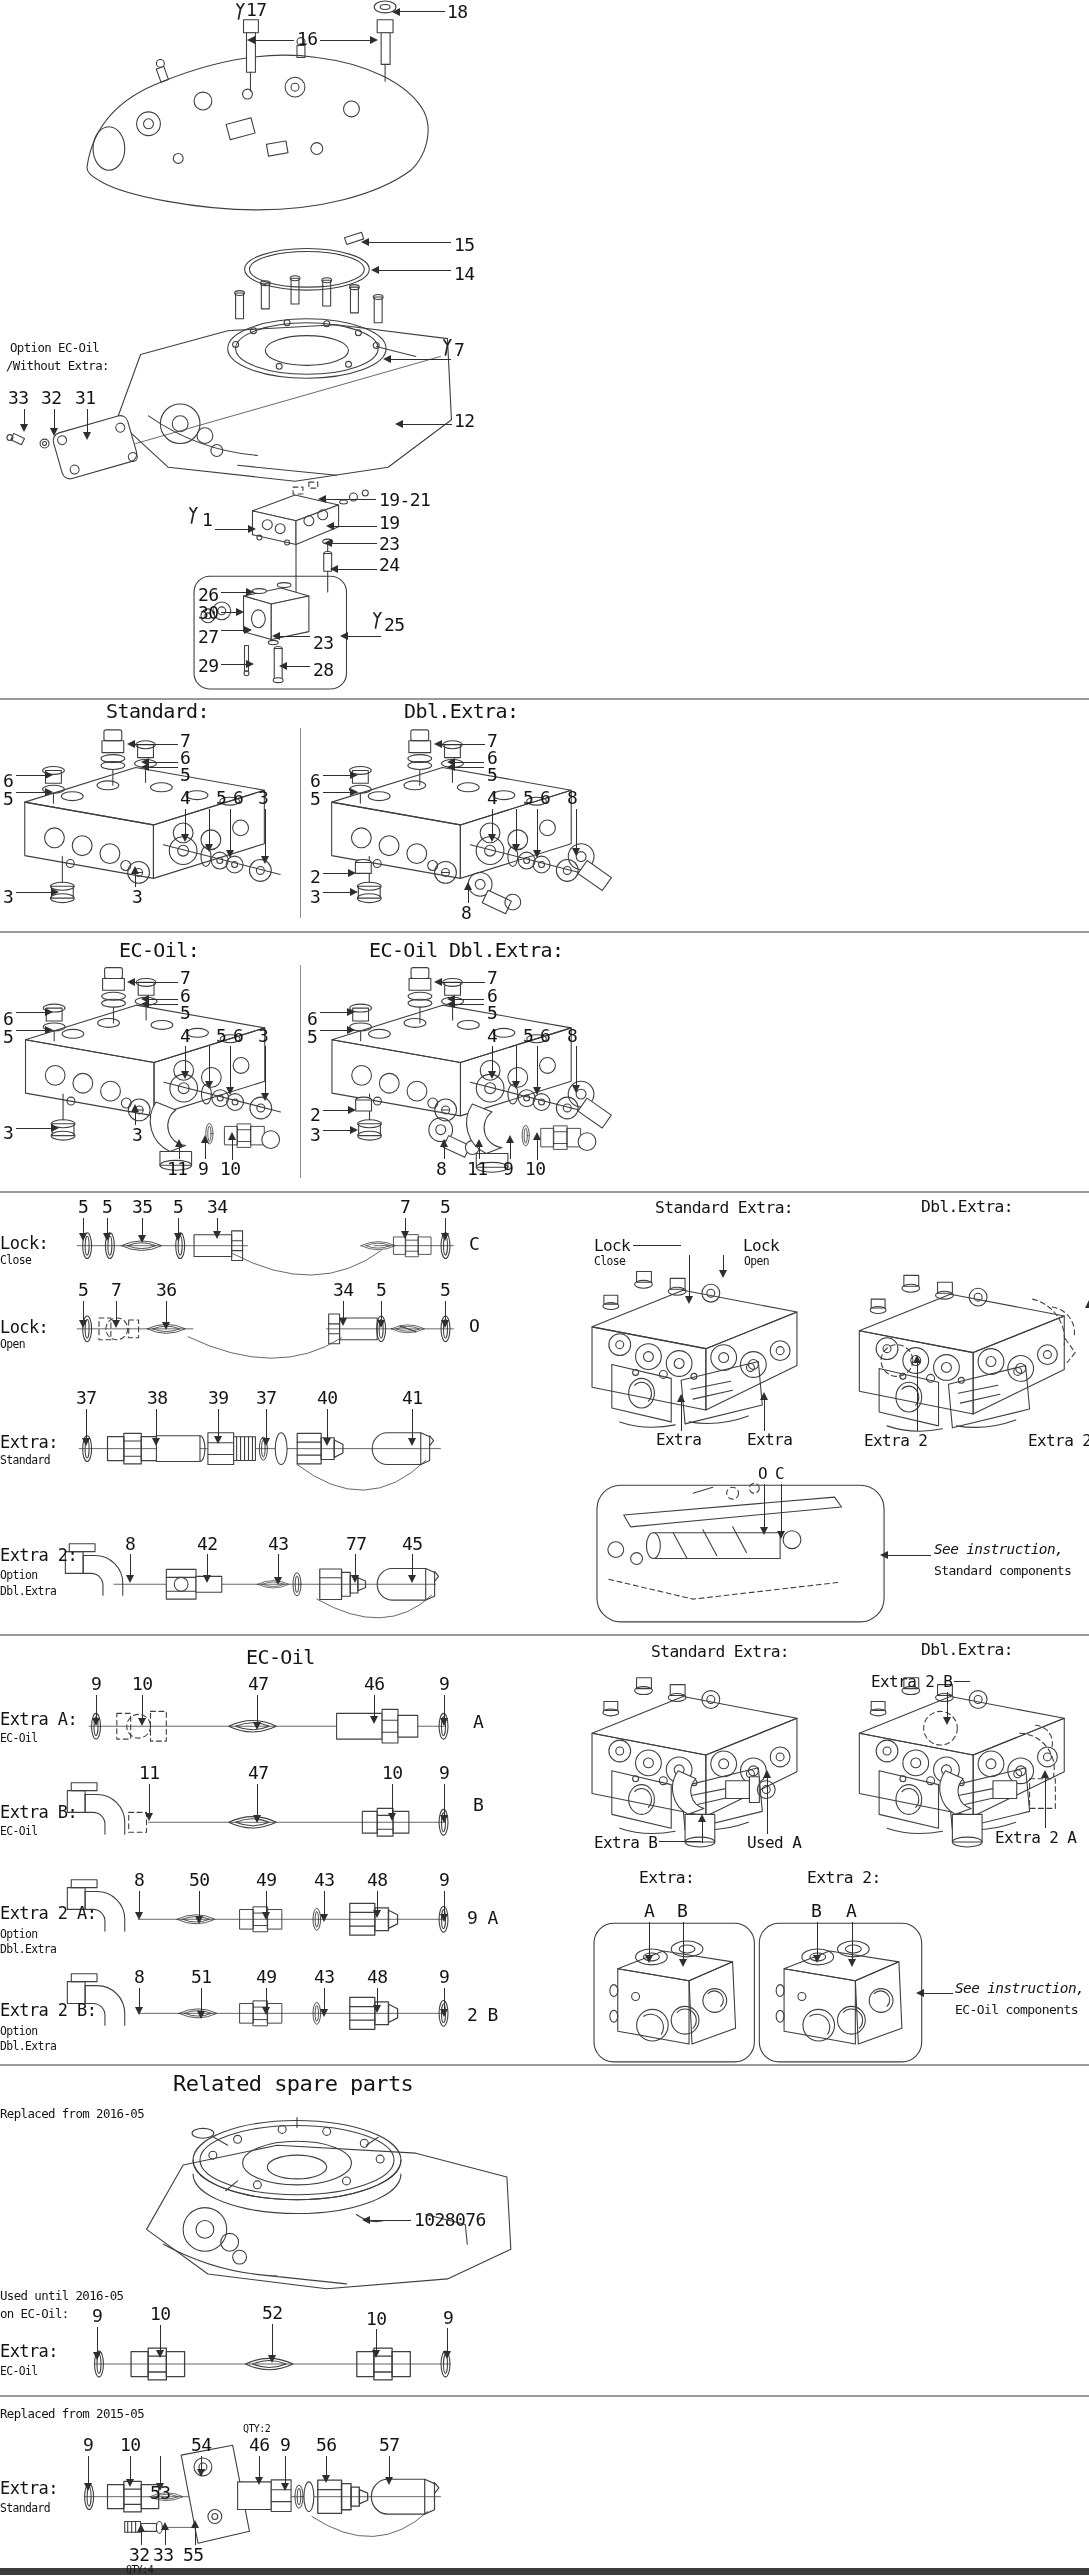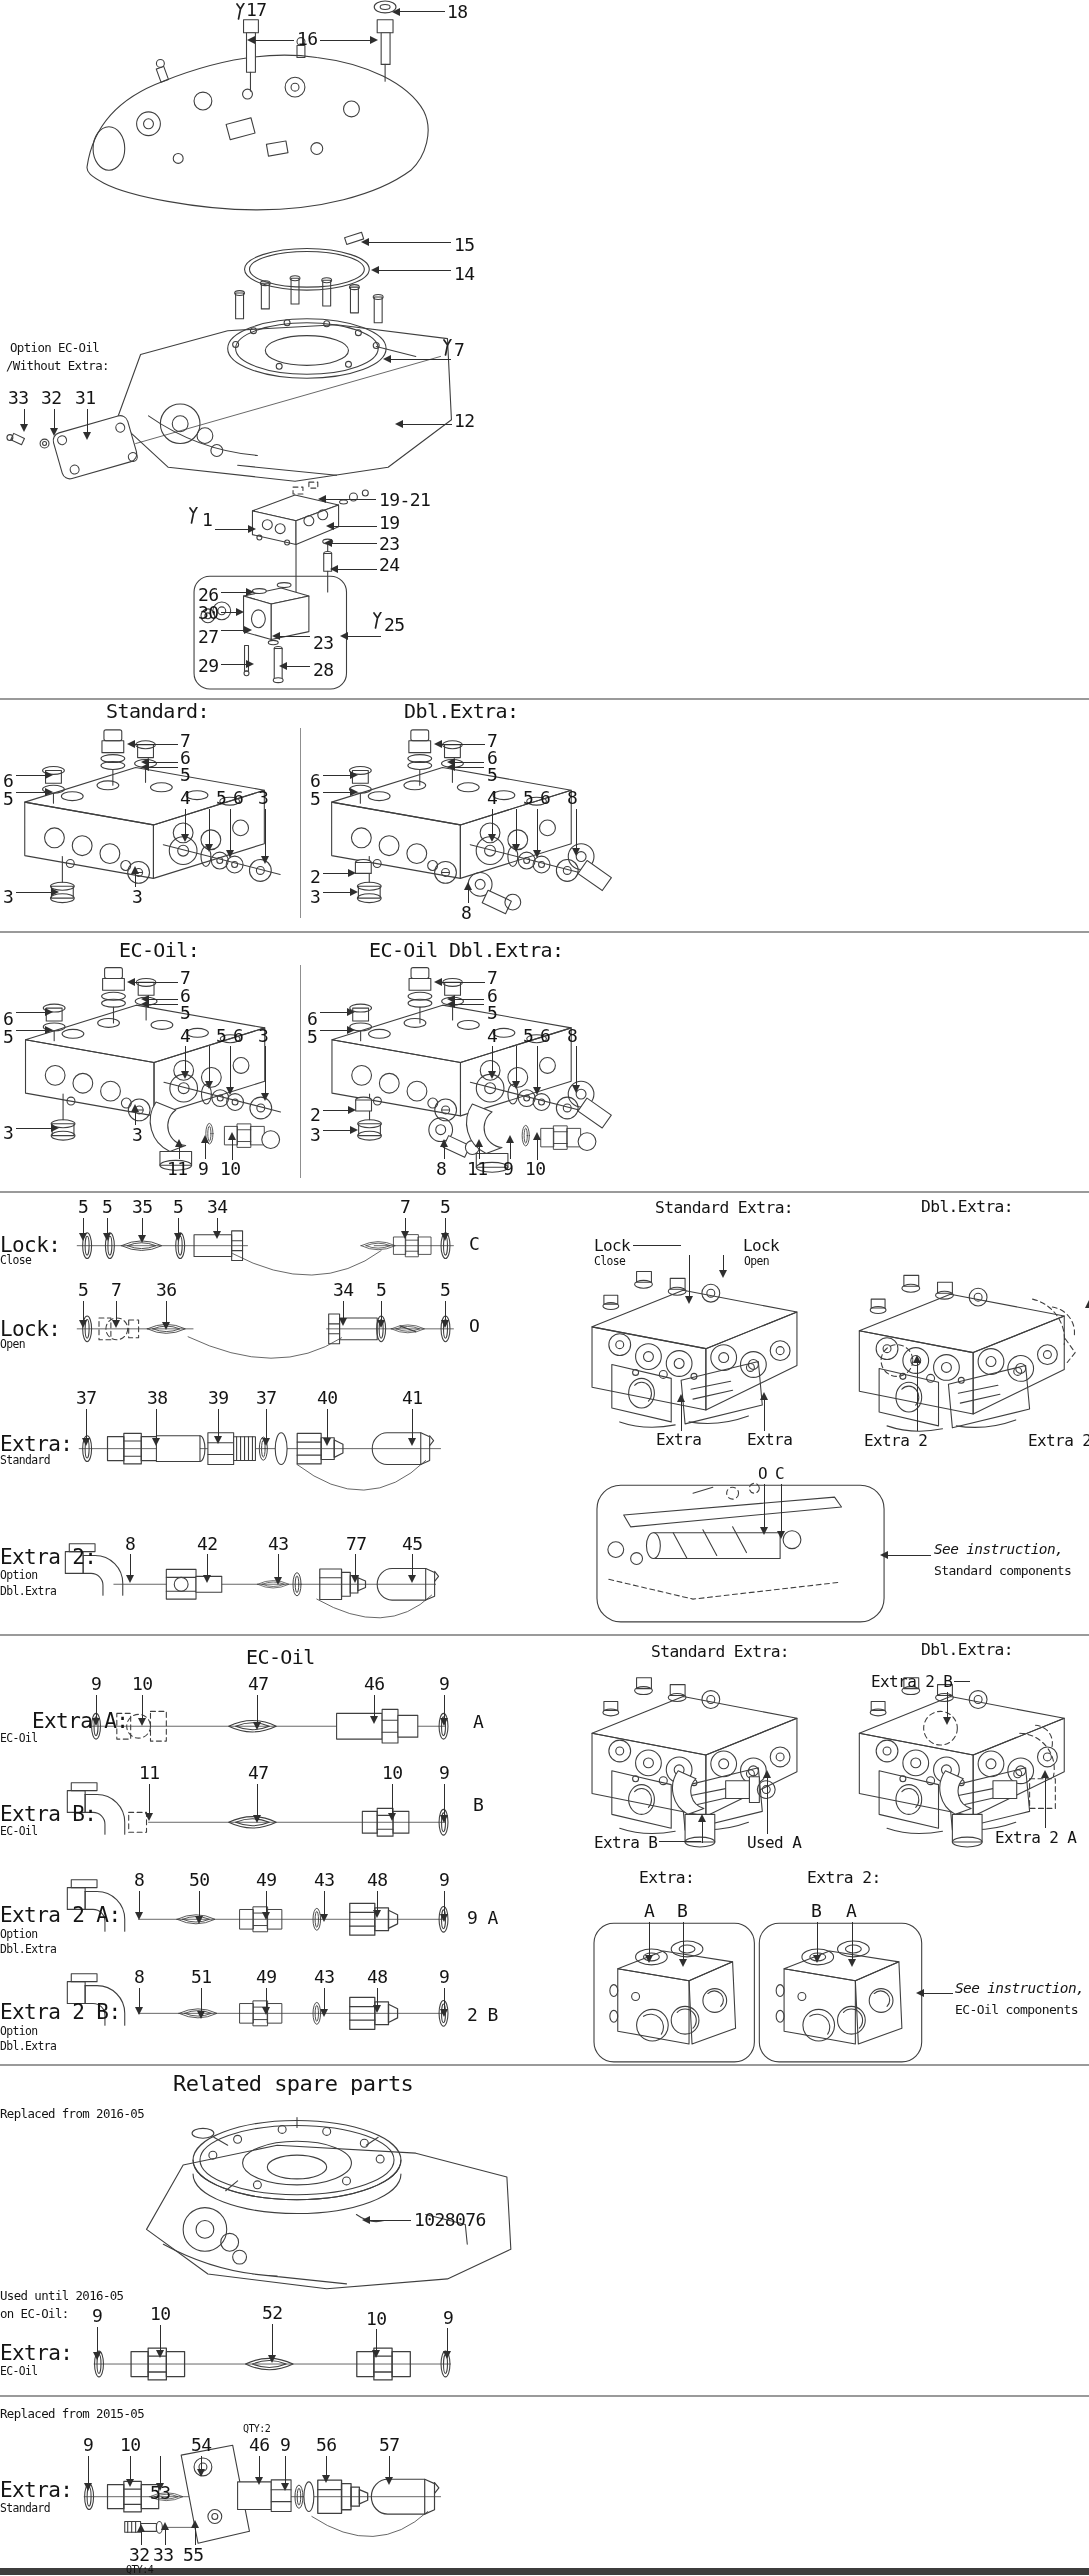--- a/index.html
+++ b/index.html
@@ -1,20 +1,20 @@
 <!DOCTYPE html>
 <html><head>
 <meta charset="utf-8">
 <style>
   html,body{margin:0;padding:0;background:#fff}
   #page{position:relative;width:1089px;height:2576px;background:#fff;overflow:hidden;
         font-family:"DejaVu Sans Mono",monospace;color:#1a1a1a}
   .lb{position:absolute;white-space:pre;line-height:1.04;letter-spacing:-0.6px;color:#141414}
   .co{font-size:18px}.h1{font-size:20px}.h1b{font-size:22px}.h2{font-size:16.3px}
-  .rl{font-size:21px}.rl2{font-size:16px}.sub{font-size:11.4px}.note{font-size:12.4px}
+  .rl{font-size:17px}.rl2{font-size:16px}.sub{font-size:11.4px}.note{font-size:12.4px}
   .n13{font-size:13px}.it{font-size:14.4px;font-style:italic}.let{font-size:18px}.qty{font-size:10px}
   .layer{position:absolute;left:0;top:0}
   .labels{position:absolute;left:0;top:0;width:100%;height:100%;pointer-events:none}
   svg.layer *{stroke:#3f3f3f;fill:none;stroke-width:1.1;stroke-linecap:round;stroke-linejoin:round}
   svg.layer .wf{fill:#fff}
   svg.layer .dsh{stroke-dasharray:5 3.5}
   svg.layer .thin{stroke-width:0.8}
   .hr{position:absolute;left:0;width:1089px;border-top:2px solid #9a9a9a}
   .vr{position:absolute;border-left:1.5px solid #8f8f8f}
   .bbar{position:absolute;left:0;width:1089px;height:7px;background:#3d3d3d}
@@ -1073,21 +1073,21 @@
         <i class="ah"></i>
       </div>
       <div class="lb it" style="left: 934px; top: 1542px;">See instruction,</div>
       <div class="leader left" style="width: 44px; left: 887px; top: 1555px;">
         <i class="ah"></i>
       </div>
       <div class="lb n13" style="left: 934px; top: 1564px;">Standard components</div>
     </div>
   <div class="labels">
       <div class="lb h1" style="left: 246px; top: 1647px;">EC-Oil</div>
-      <div class="lb rl" style="left: 0px; top: 1711px; padding-left: 32px;">Extra A:</div>
+      <div class="lb rl" style="left: 0px; top: 1711px;">Extra A:</div>
       <div class="lb sub" style="left: 0px; top: 1733px;">EC-Oil</div>
       <div class="lb co" style="left: 91px; top: 1675px;">9</div>
       <div class="leader down" style="height: 24px; left: 96px; top: 1695px;">
         <i class="ah"></i>
       </div>
       <div class="lb co" style="left: 132px; top: 1675px;">10</div>
       <div class="leader down" style="height: 24px; left: 142px; top: 1695px;">
         <i class="ah"></i>
       </div>
       <div class="lb co" style="left: 248px; top: 1675px;">47</div>

